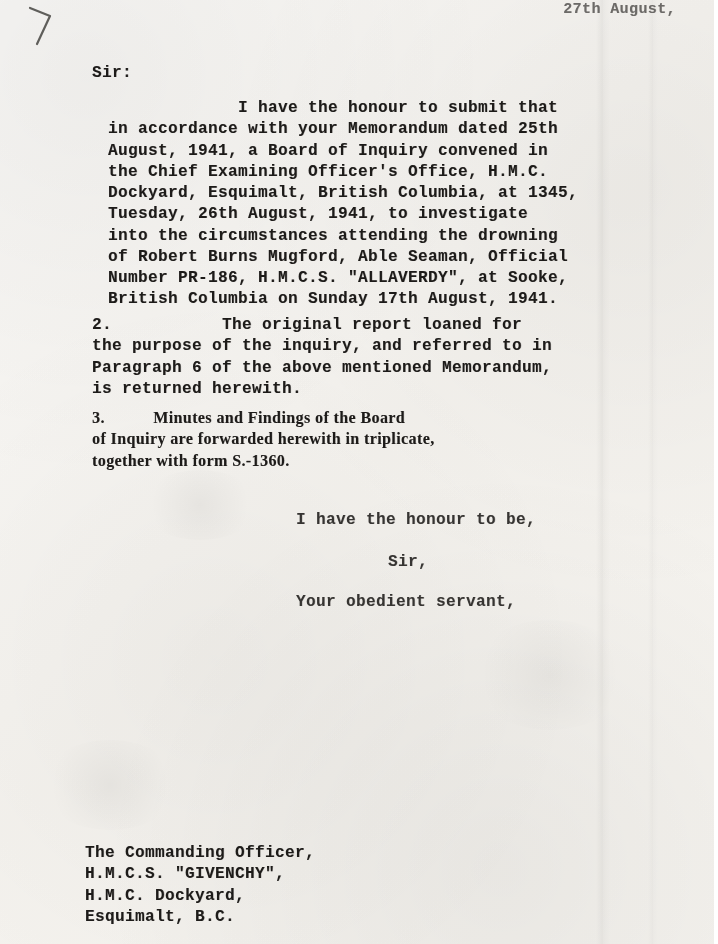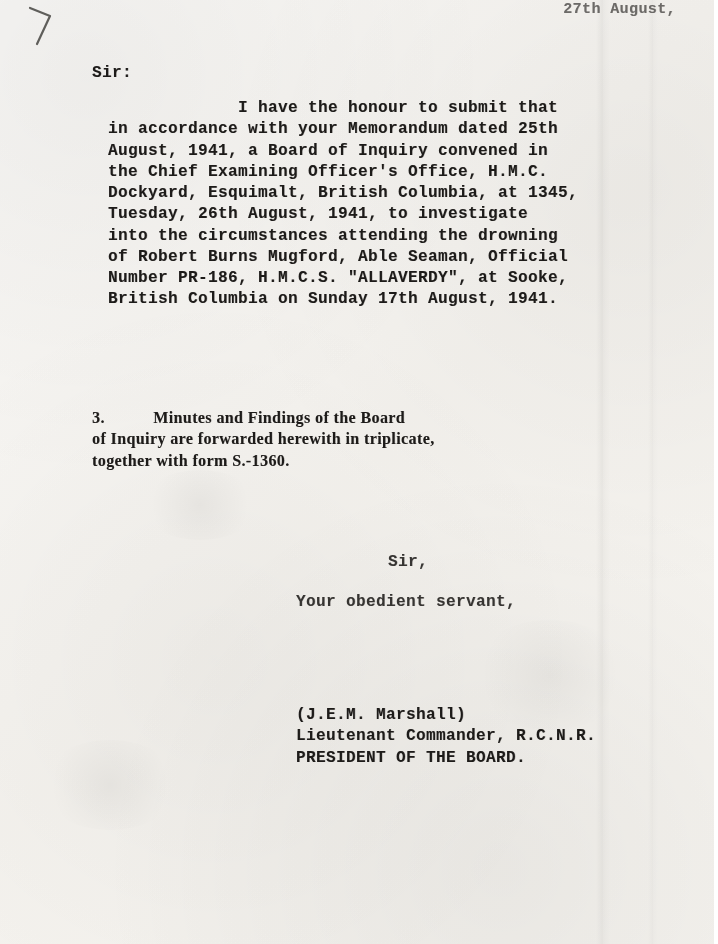--- a/index.html
+++ b/index.html
@@ -122,28 +122,34 @@
 in accordance with your Memorandum dated 25th
 August, 1941, a Board of Inquiry convened in
 the Chief Examining Officer's Office, H.M.C.
 Dockyard, Esquimalt, British Columbia, at 1345,
 Tuesday, 26th August, 1941, to investigate
 into the circumstances attending the drowning
 of Robert Burns Mugford, Able Seaman, Official
 Number PR-186, H.M.C.S. "ALLAVERDY", at Sooke,
 British Columbia on Sunday 17th August, 1941.</div>
 
+  <div class="typed" id="para-2">2.           The original report loaned for
+the purpose of the inquiry, and referred to in
+Paragraph 6 of the above mentioned Memorandum,
+is returned herewith.</div>
 
   <div class="typed" id="para-3">3.           Minutes and Findings of the Board
 of Inquiry are forwarded herewith in triplicate,
 together with form S.-1360.</div>
 
+  <div class="typed faded" id="closing-1">I have the honour to be,</div>
 
   <div class="typed faded" id="closing-2">Sir,</div>
 
   <div class="typed faded" id="closing-3">Your obedient servant,</div>
 
-  <div class="typed" id="signature-block">(J.E.M. Marshall)
-Lieutenant Commander, R.C.N.R.
-PRESIDENT OF THE BOARD.</div>
 
+  <div class="typed" id="addressee-block">The Commanding Officer,
+H.M.C.S. "GIVENCHY",
+H.M.C. Dockyard,
+Esquimalt, B.C.</div>
 
 </div>
 
 </body></html>

